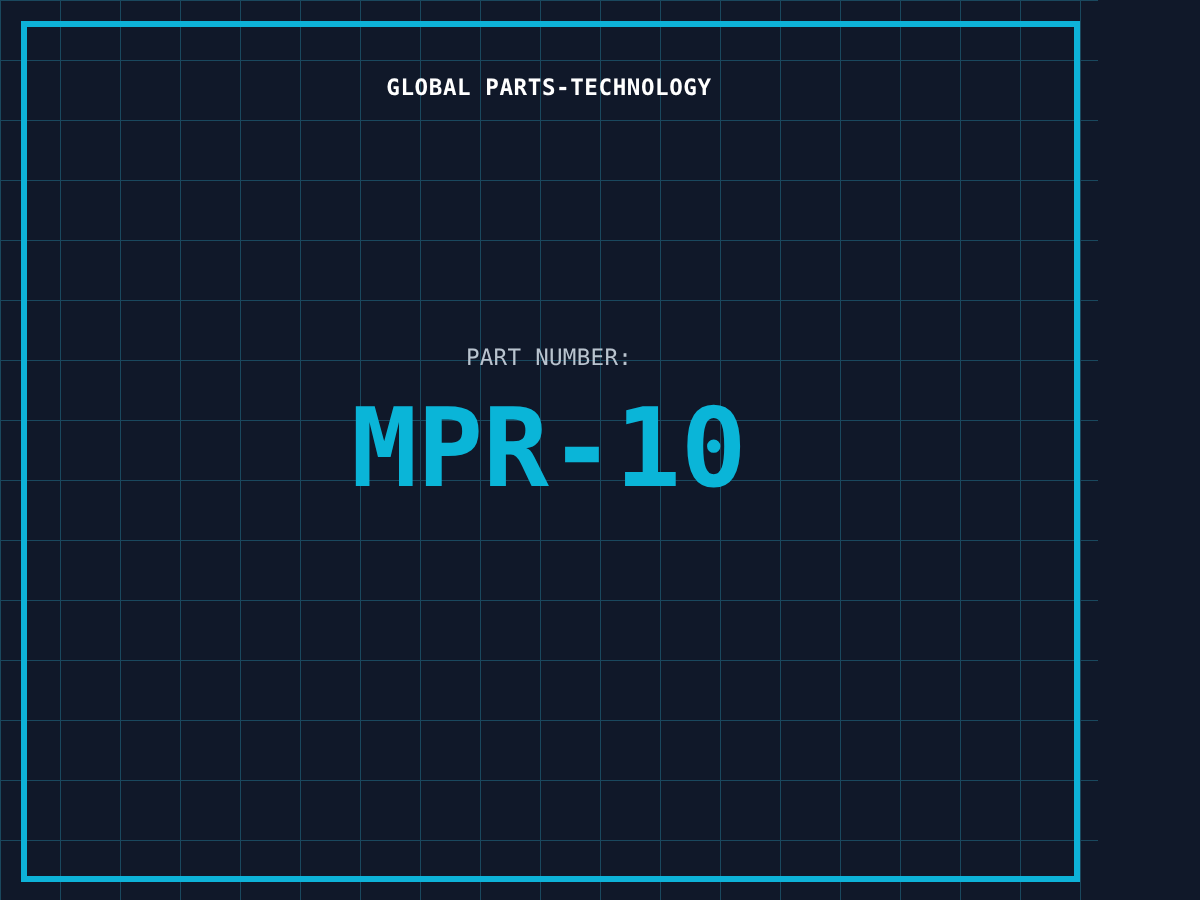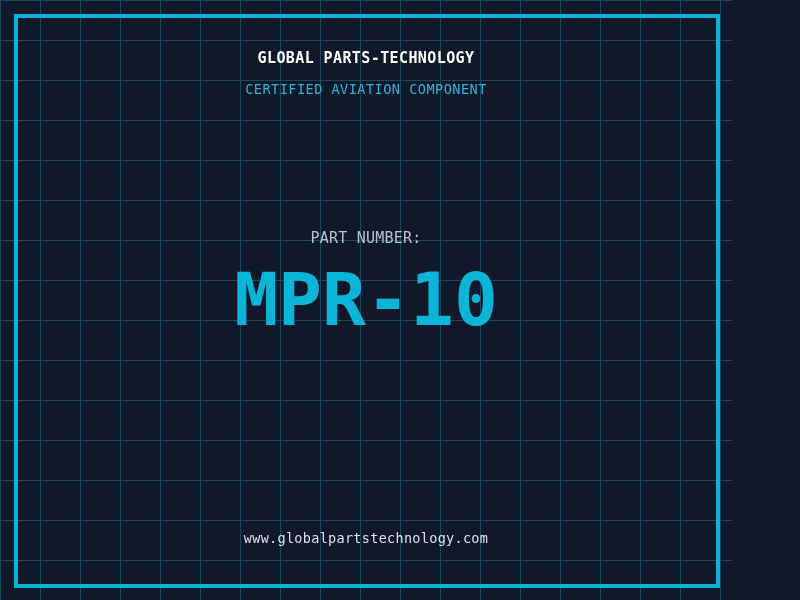--- a/index.html
+++ b/index.html
@@ -62,20 +62,18 @@
   }
 </style>
 </head>
 <body>
 
 <div class="placard">
   <div class="frame"></div>
 
   <div class="txt company">GLOBAL PARTS-TECHNOLOGY</div>
 
-  <div class="txt subtitle">CERTIFIED AVIATION COMPONENT</div>
 
   <div class="txt part-label">PART NUMBER:</div>
 
   <div class="txt part-number">MPR-10</div>
 
-  <div class="txt website">www.globalpartstechnology.com</div>
 </div>
 
 </body></html>

